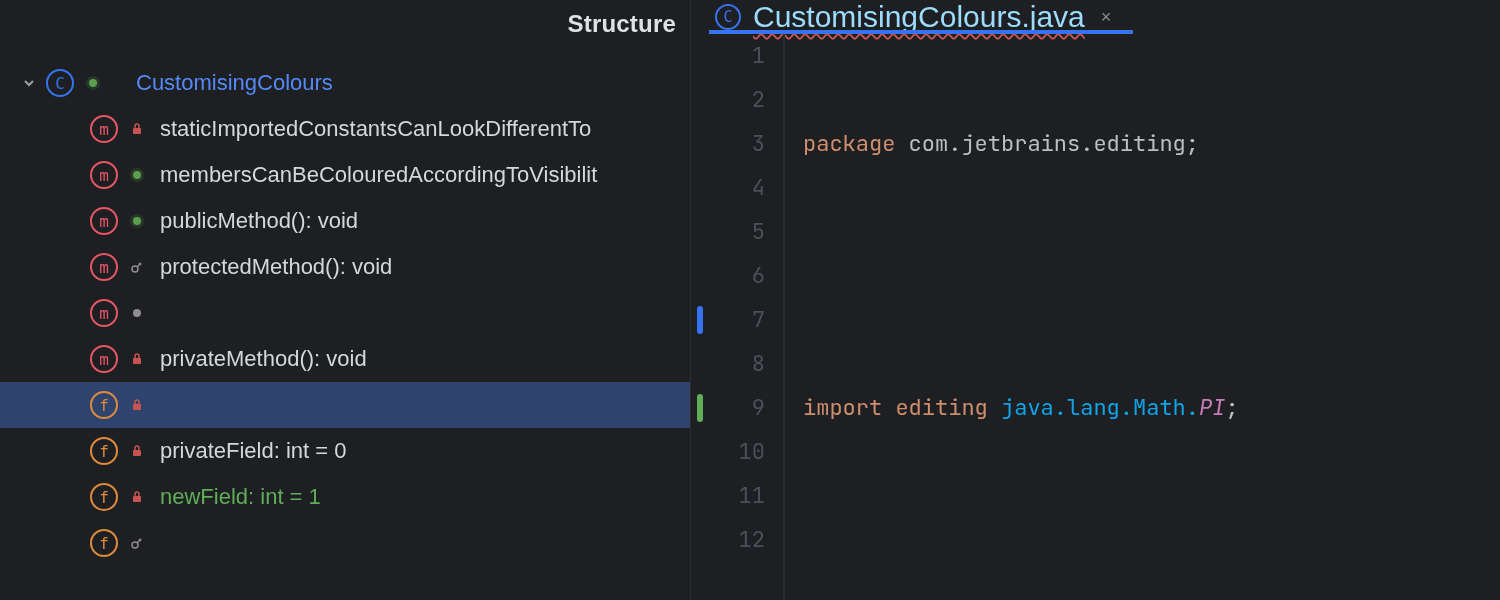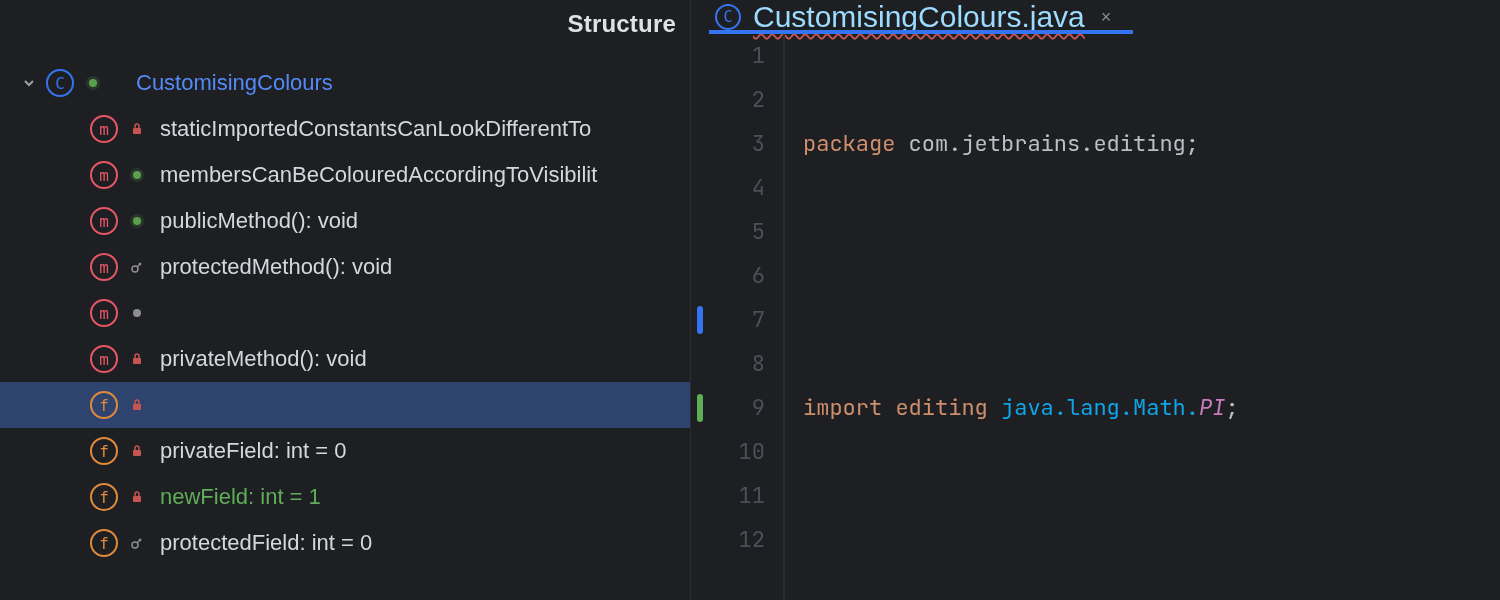--- a/index.html
+++ b/index.html
@@ -235,21 +235,20 @@
         </div>
         <div class="row indent1">
           <span class="kind-badge kf">f</span>
           <span class="vis protected">
             <svg width="14" height="14" viewBox="0 0 14 14">
               <circle cx="5" cy="9" r="3" stroke-width="1.5"></circle>
               <path d="M7 7 L11 3" stroke-width="1.5"></path>
               <path d="M9 3 L11 5" stroke-width="1.5"></path>
             </svg>
           </span>
-          <span class="node-label member">protectedField: int = 0</span>
         </div>
       </div>
   </div>
 </div>
 
 <div class="editor">
   <div class="tabbar">
     <div class="tab">
       <span class="file-icon">C</span>
       <span class="file-name">CustomisingColours.java</span>

